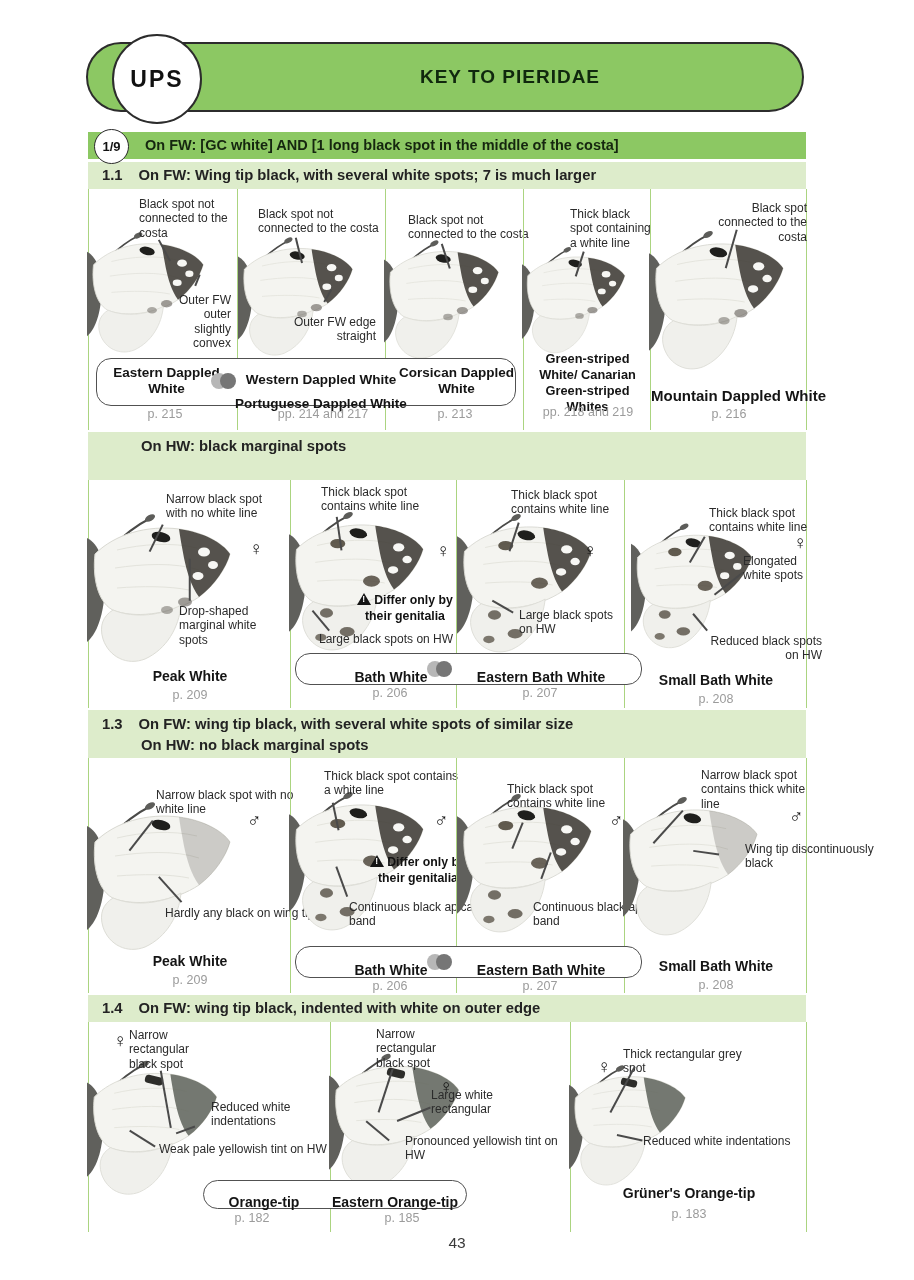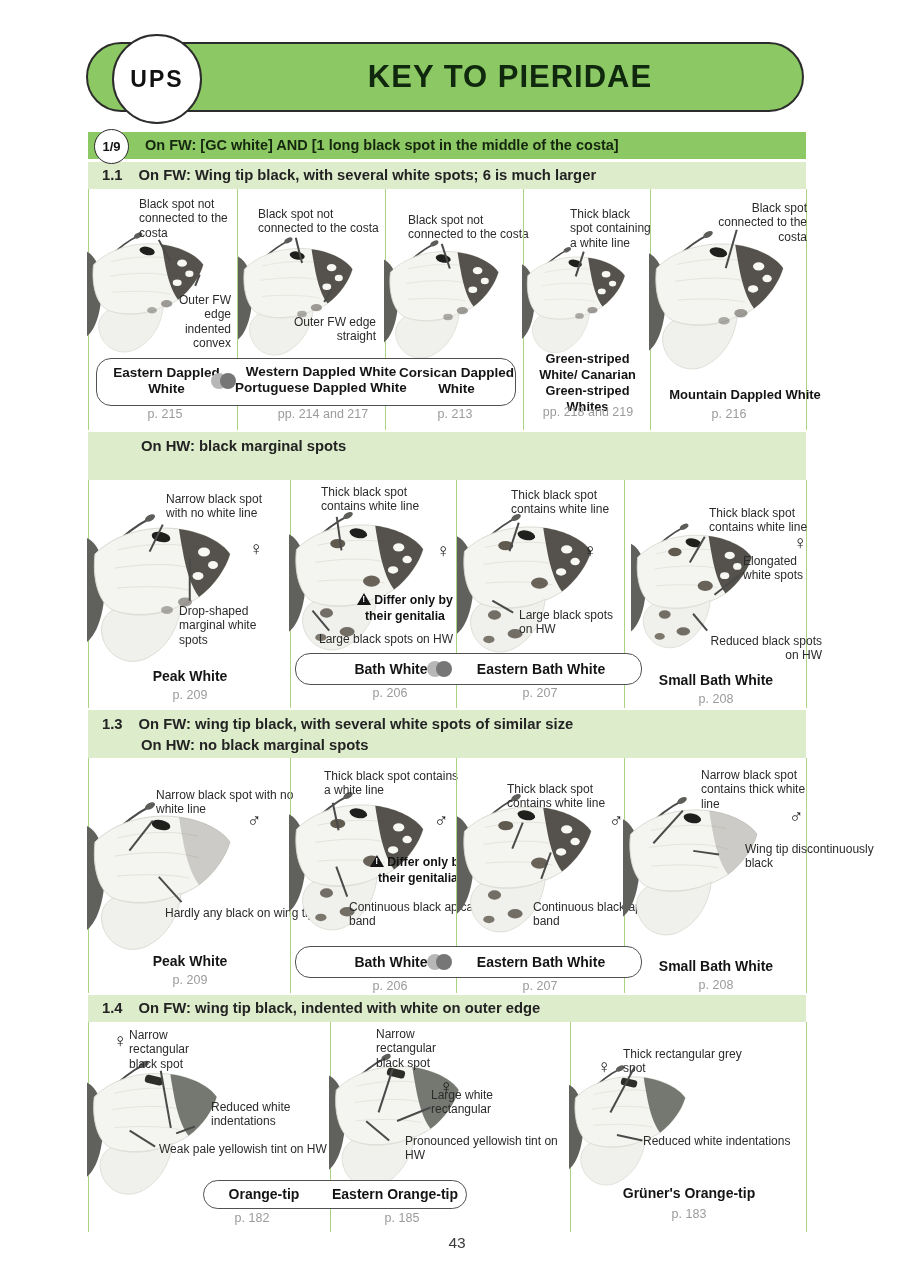--- a/index.html
+++ b/index.html
@@ -1,20 +1,20 @@
 <!DOCTYPE html>
 <html><head>
 <meta charset="utf-8">
 <style>
   html,body{margin:0;padding:0;background:#ffffff;}
   .page{position:relative;width:914px;height:1280px;background:#fff;font-family:"Liberation Sans",sans-serif;overflow:hidden;}
 
   
   .header-pill{position:absolute;left:86px;top:42px;width:714px;height:66px;background:#8cc863;border:2px solid #2c2c2c;border-radius:36px;}
-  .header-title{position:absolute;left:150px;right:20px;top:0;height:66px;display:flex;align-items:center;justify-content:center;font-size:31px;font-weight:bold;color:#10280e;letter-spacing:1px;}
+  .header-title{position:absolute;left:150px;right:20px;top:0;height:66px;display:flex;align-items:center;justify-content:center;font-size:19px;font-weight:bold;color:#10280e;letter-spacing:1px;}
   .ups{position:absolute;left:112px;top:34px;width:86px;height:86px;border-radius:50%;background:#fff;border:2px solid #2c2c2c;display:flex;align-items:center;justify-content:center;font-size:23px;font-weight:bold;letter-spacing:2px;color:#111;z-index:3;}
 
   
   .key-bar{position:absolute;left:88px;top:132px;width:718px;height:27px;background:#8cc863;}
   .key-text{position:absolute;left:57px;top:5px;font-size:14.5px;font-weight:bold;color:#15260f;}
   .key-badge{position:absolute;left:94px;top:129px;width:33px;height:33px;background:#fff;border:1.6px solid #2a2a2a;border-radius:50%;display:flex;align-items:center;justify-content:center;font-size:13px;font-weight:bold;color:#111;z-index:2;}
 
   
   .lightbar{position:absolute;left:88px;width:718px;background:#ddeccb;font-size:14.8px;color:#232323;font-weight:bold;box-sizing:border-box;padding-top:4px;line-height:21px;}
   .lightbar .num{display:inline-block;margin:0 16px 0 14px;}
@@ -31,21 +31,21 @@
   .sex{position:absolute;font-size:19px;color:#111;}
   .pn{position:absolute;font-weight:bold;font-size:14px;color:#141414;text-align:center;line-height:1.25;}
   .pg{position:absolute;font-size:12.5px;color:#9b9b9b;text-align:center;}
   .warn{position:absolute;font-size:12.3px;font-weight:bold;color:#111;text-align:center;line-height:1.3;}
   .tri{display:inline-block;width:0;height:0;border-left:7px solid transparent;border-right:7px solid transparent;border-bottom:12px solid #141414;position:relative;margin-right:3px;top:1px;}
   .tri::after{content:"!";position:absolute;left:-2px;top:2px;font-size:8.5px;line-height:1;color:#fff;font-weight:bold;}
 
   
   .name-box{position:absolute;border:1.6px solid #515151;border-radius:15px;background:#fff;}
   .nb-n{position:absolute;font-weight:bold;font-size:13.5px;color:#141414;text-align:center;line-height:1.2;}
-  .nb-one{white-space:nowrap;}
+  .nb-one{white-space:nowrap;margin-top:8px;}
   .venn{position:absolute;display:inline-flex;align-items:center;}
   .venn i{display:inline-block;width:16px;height:16px;border-radius:50%;}
   .venn .c1{background:#b7b7b7;}
   .venn .c2{background:#767676;margin-left:-7px;}
 
   .footer{position:absolute;left:0;top:1234px;width:914px;text-align:center;font-size:15.5px;color:#3a3a3a;}
 </style>
 </head>
 <body>
 
@@ -59,21 +59,21 @@
     </div>
 
   <div class="key-bar">
     <span class="key-text">On FW: [GC white] AND [1 long black spot in the middle of the costa]</span>
   </div>
   <div class="key-badge">
       <span>1/9</span>
     </div>
 
   <div class="lightbar" style="top:162px;height:27px;padding-top:3px;">
-    <span class="num">1.1</span><span>On FW: Wing tip black, with several white spots; 6 is much larger</span>
+    <span class="num">1.1</span><span>On FW: Wing tip black, with several white spots; 7 is much larger</span>
   </div>
 
   <div class="row" style="left:88px;top:189px;width:718px;height:241px;">
     <div class="panel" style="width:149px;">
       <div class="butterfly" style="left:-2px;top:40px;width:130px;"><svg viewBox="0 0 160 172" width="100%" xmlns="http://www.w3.org/2000/svg">
             <path d="M24,38 C34,28 48,16 62,9" fill="none" stroke="#4a4a48" stroke-width="2"></path>
             <ellipse cx="63" cy="8" rx="5.5" ry="3" transform="rotate(-28 63 8)" fill="#5d5d5a"></ellipse>
             <path d="M0,28 C12,34 18,52 18,72 C18,98 12,122 0,132 Z" fill="#60605c"></path>
             <path d="M8,44 C28,24 60,15 92,19 C116,22 136,33 143,44 C139,58 128,75 112,87 C88,103 52,109 28,101 C12,95 5,70 8,44 Z" fill="#f4f4f0" stroke="#d9d9d2" stroke-width="1"></path>
             <path d="M26,100 C48,109 76,105 94,95 C92,117 80,139 58,149 C40,156 22,147 16,129 C12,116 16,106 26,100 Z" fill="#f0f0ec" stroke="#ddddd6" stroke-width="1"></path>
@@ -81,21 +81,21 @@
             <path d="M92,19 C116,22 136,33 143,44 C139,58 128,75 112,87 C104,76 100,62 97,48 C95,37 93,27 92,19 Z" fill="#3f3b35" opacity="0.88"></path>
             <ellipse cx="117" cy="42" rx="6" ry="4.5" fill="#f7f7f4"></ellipse>
             <ellipse cx="126" cy="55" rx="5" ry="4" fill="#f7f7f4"></ellipse>
             <ellipse cx="111" cy="66" rx="5.5" ry="4" fill="#f7f7f4"></ellipse>
             <ellipse cx="74" cy="27" rx="9.5" ry="5" transform="rotate(13 74 27)" fill="#1f1f1d"></ellipse>
             <ellipse cx="98" cy="92" rx="7" ry="4.5" fill="#55504a" opacity=".55"></ellipse>
             <ellipse cx="80" cy="100" rx="6" ry="4" fill="#55504a" opacity=".45"></ellipse>
           </svg></div>
       <div class="ann" style="left:50px;top:8px;width:90px;">Black spot not connected to the costa</div>
       <div class="ld" style="left:70px;top:50px;width:24px;transform:rotate(62deg);"></div>
-      <div class="ann right" style="left:88px;top:104px;width:54px;">Outer FW edge indented convex</div>
+      <div class="ann right" style="left:88px;top:104px;width:54px;">Outer FW outer slightly convex</div>
       <div class="ld" style="left:106px;top:96px;width:12px;transform:rotate(-68deg);"></div>
     </div>
     <div class="panel" style="width:148px;">
       <div class="butterfly" style="left:0;top:45px;width:128px;"><svg viewBox="0 0 160 172" width="100%" xmlns="http://www.w3.org/2000/svg">
             <path d="M24,38 C34,28 48,16 62,9" fill="none" stroke="#4a4a48" stroke-width="2"></path>
             <ellipse cx="63" cy="8" rx="5.5" ry="3" transform="rotate(-28 63 8)" fill="#5d5d5a"></ellipse>
             <path d="M0,28 C12,34 18,52 18,72 C18,98 12,122 0,132 Z" fill="#60605c"></path>
             <path d="M8,44 C28,24 60,15 92,19 C116,22 136,33 143,44 C139,58 128,75 112,87 C88,103 52,109 28,101 C12,95 5,70 8,44 Z" fill="#f4f4f0" stroke="#d9d9d2" stroke-width="1"></path>
             <path d="M26,100 C48,109 76,105 94,95 C92,117 80,139 58,149 C40,156 22,147 16,129 C12,116 16,106 26,100 Z" fill="#f0f0ec" stroke="#ddddd6" stroke-width="1"></path>
             <path d="M30,40 C55,34 85,32 110,38 M28,58 C55,54 88,52 112,60 M30,78 C55,76 82,76 102,80" stroke="#e3e3dc" stroke-width="1" fill="none"></path>
@@ -163,21 +163,21 @@
             <path d="M92,19 C116,22 136,33 143,44 C139,58 128,75 112,87 C104,76 100,62 97,48 C95,37 93,27 92,19 Z" fill="#3f3b35" opacity="0.88"></path>
             <ellipse cx="117" cy="42" rx="6" ry="4.5" fill="#f7f7f4"></ellipse>
             <ellipse cx="126" cy="55" rx="5" ry="4" fill="#f7f7f4"></ellipse>
             <ellipse cx="111" cy="66" rx="5.5" ry="4" fill="#f7f7f4"></ellipse>
             <ellipse cx="74" cy="27" rx="9.5" ry="5" transform="rotate(13 74 27)" fill="#1f1f1d"></ellipse>
             <ellipse cx="98" cy="92" rx="7" ry="4.5" fill="#55504a" opacity=".55"></ellipse>
             <ellipse cx="80" cy="100" rx="6" ry="4" fill="#55504a" opacity=".45"></ellipse>
           </svg></div>
       <div class="ann" style="left:48px;top:12px;width:108px;text-align:right;">Black spot connected to the costa</div>
       <div class="ld" style="left:86px;top:40px;width:40px;transform:rotate(106deg);"></div>
-      <div class="pn" style="left:16px;top:198px;width:156px;font-size:13px;white-space:nowrap;">Mountain Dappled White</div>
+      <div class="pn" style="left:0;top:198px;width:156px;font-size:15px;white-space:nowrap;">Mountain Dappled White</div>
       <div class="pg" style="left:18px;top:218px;width:120px;">p. 216</div>
     </div>
 
     <div class="name-box" style="left:8px;top:169px;width:418px;height:46px;">
       <div class="nb-n" style="left:7px;top:6px;width:125px;">Eastern Dappled White</div>
       <span class="venn" style="left:114px;top:14px;">
           <i class="c1"></i>
           <i class="c2"></i>
         </span>
       <div class="nb-n" style="left:134px;top:5px;width:180px;">

